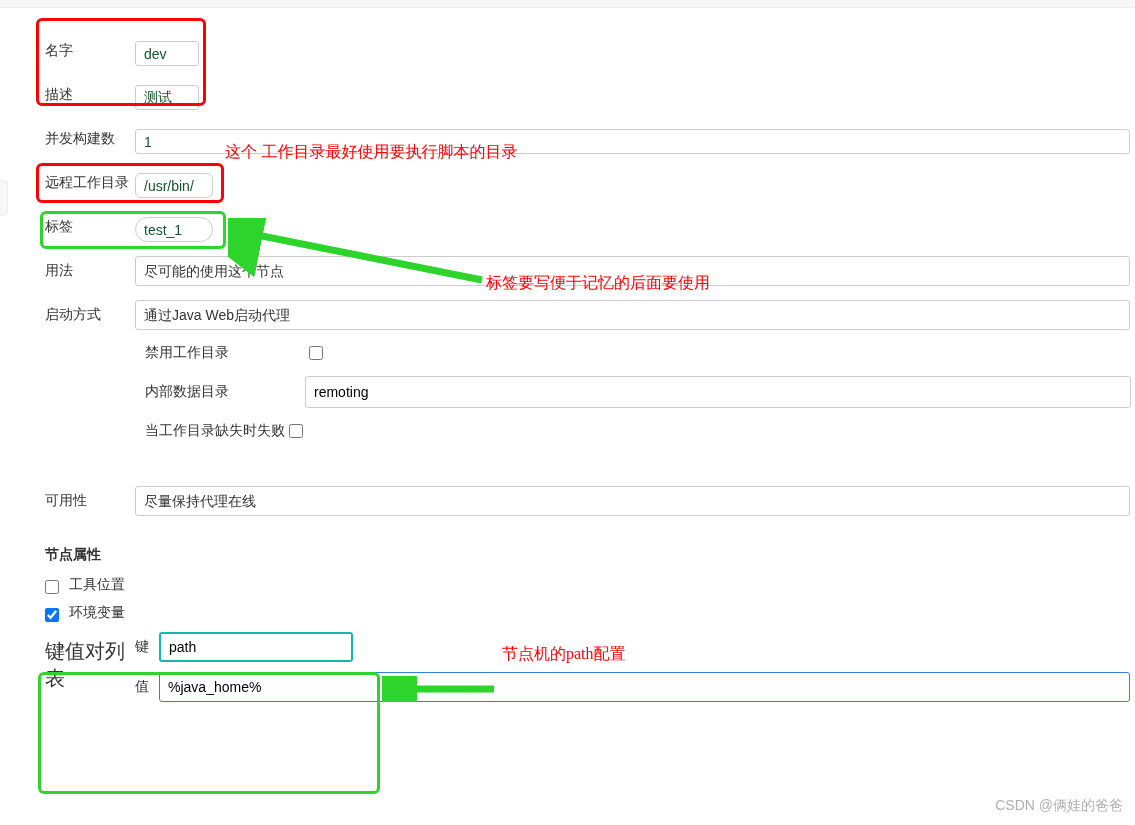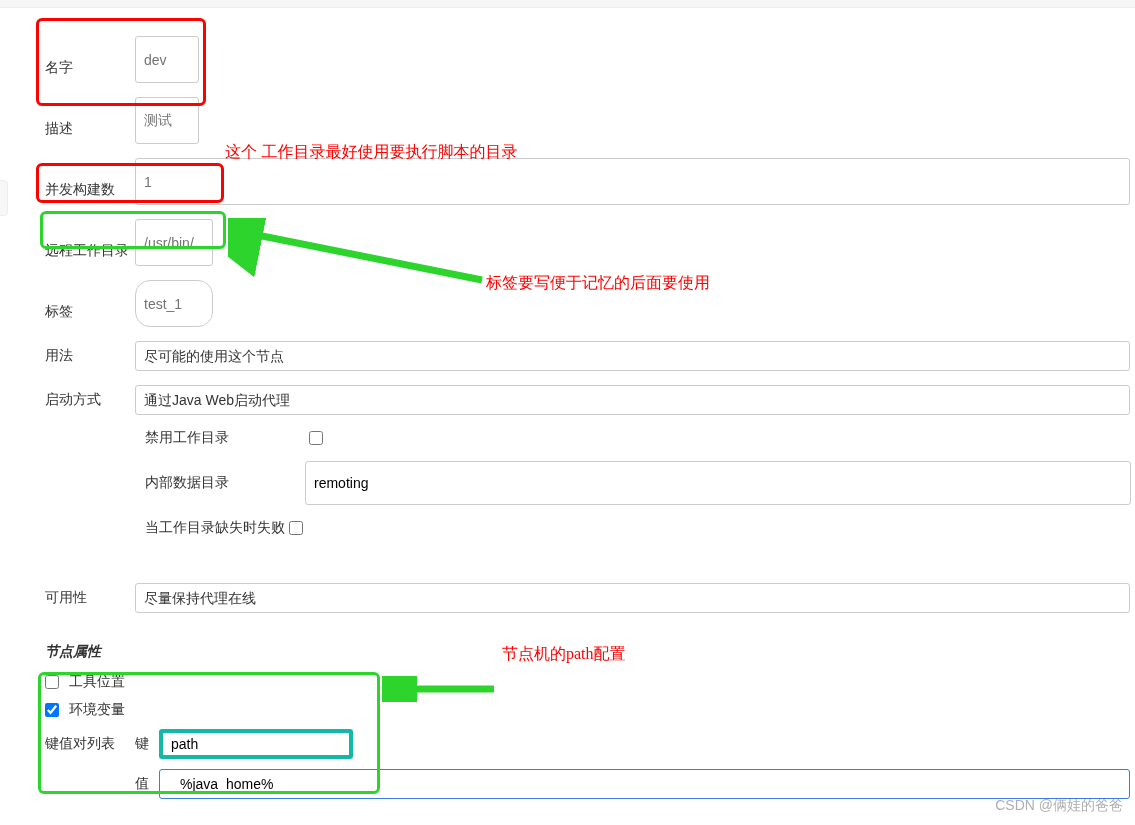--- a/index.html
+++ b/index.html
@@ -28,26 +28,26 @@
       flex-shrink: 0;
       padding: 6px 0;
       font-size: 14px;
       color: #333;
     }
     .form-input {
       border: 1px solid #ccc;
       border-radius: 3px;
       padding: 6px 8px;
       font-size: 14px;
-      color: #737373;
+      color: #14532d;
       background: #fff;
-      height: 47px;
+      height: 25px;
     }
     .input-narrow { width: 64px; }
-    .input-remote { width: 78px; }
+    .input-remote { width: 78px; border-radius: 6px; }
     .input-label { width: 78px; border-radius: 15px; }
     .input-full { flex: 1; margin-right: 5px; }
     .dropdown {
       border: 1px solid #ccc;
       border-radius: 3px;
       padding: 6px 8px;
       font-size: 14px;
       background: #fff;
       height: 30px;
       flex: 1;
@@ -66,80 +66,79 @@
       width: 160px;
       flex-shrink: 0;
       font-size: 14px;
       color: #333;
     }
     .sub-input {
       border: 1px solid #ccc;
       border-radius: 3px;
       padding: 6px 8px;
       font-size: 14px;
-      height: 44px;
+      height: 32px;
       flex: 1;
       margin-right: 4px;
     }
     .checkbox-inline {
       width: 14px;
       height: 14px;
       margin-left: 4px;
     }
     .section-title {
       font-weight: bold;
       font-size: 14px;
       margin: 30px 0 12px 0;
-      font-style: italic;
     }
     .checkbox-row {
       display: flex;
-      align-items: center;
+      align-items: flex-end;
       margin-bottom: 10px;
     }
     .checkbox-row input[type="checkbox"] {
       width: 14px;
       height: 14px;
       margin-right: 10px;
     }
     .kv-section {
       display: flex;
       margin-top: 6px;
     }
     .kv-label {
       width: 90px;
       flex-shrink: 0;
-      font-size: 14px;
+      font-size: 20px;
       padding-top: 6px;
     }
     .kv-fields {
       flex: 1;
     }
     .kv-row {
       display: flex;
       align-items: center;
       margin-bottom: 10px;
     }
     .kv-field-label {
       width: 24px;
       flex-shrink: 0;
       font-size: 14px;
     }
     .kv-input {
-      border: 4px solid #14b8a6;
+      border: 2px solid #14b8a6;
       border-radius: 3px;
       padding: 6px 8px;
       font-size: 14px;
       height: 30px;
       width: 194px;
     }
     .kv-input-value {
       border: 1px solid #3b7dde;
       border-radius: 3px;
-      padding: 6px 20px;
+      padding: 6px 8px;
       font-size: 14px;
       height: 30px;
       flex: 1;
       margin-right: 5px;
     }
     
     .anno-box {
       position: absolute;
       border: 3px solid;
       border-radius: 6px;

